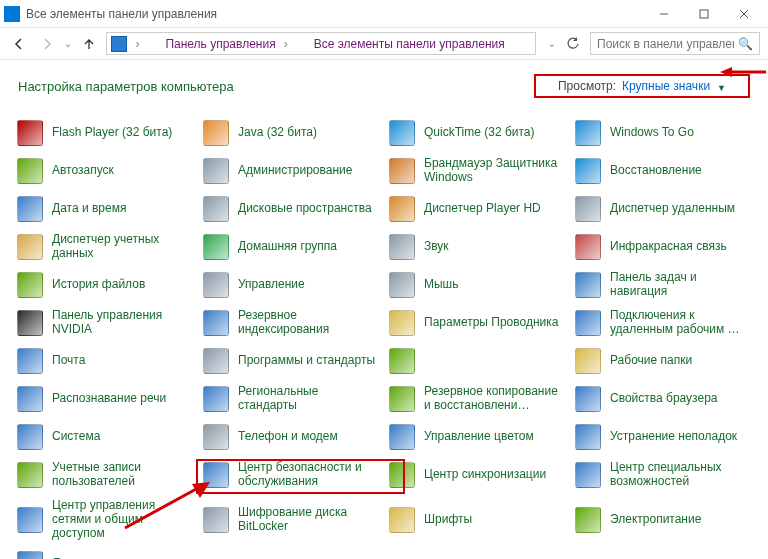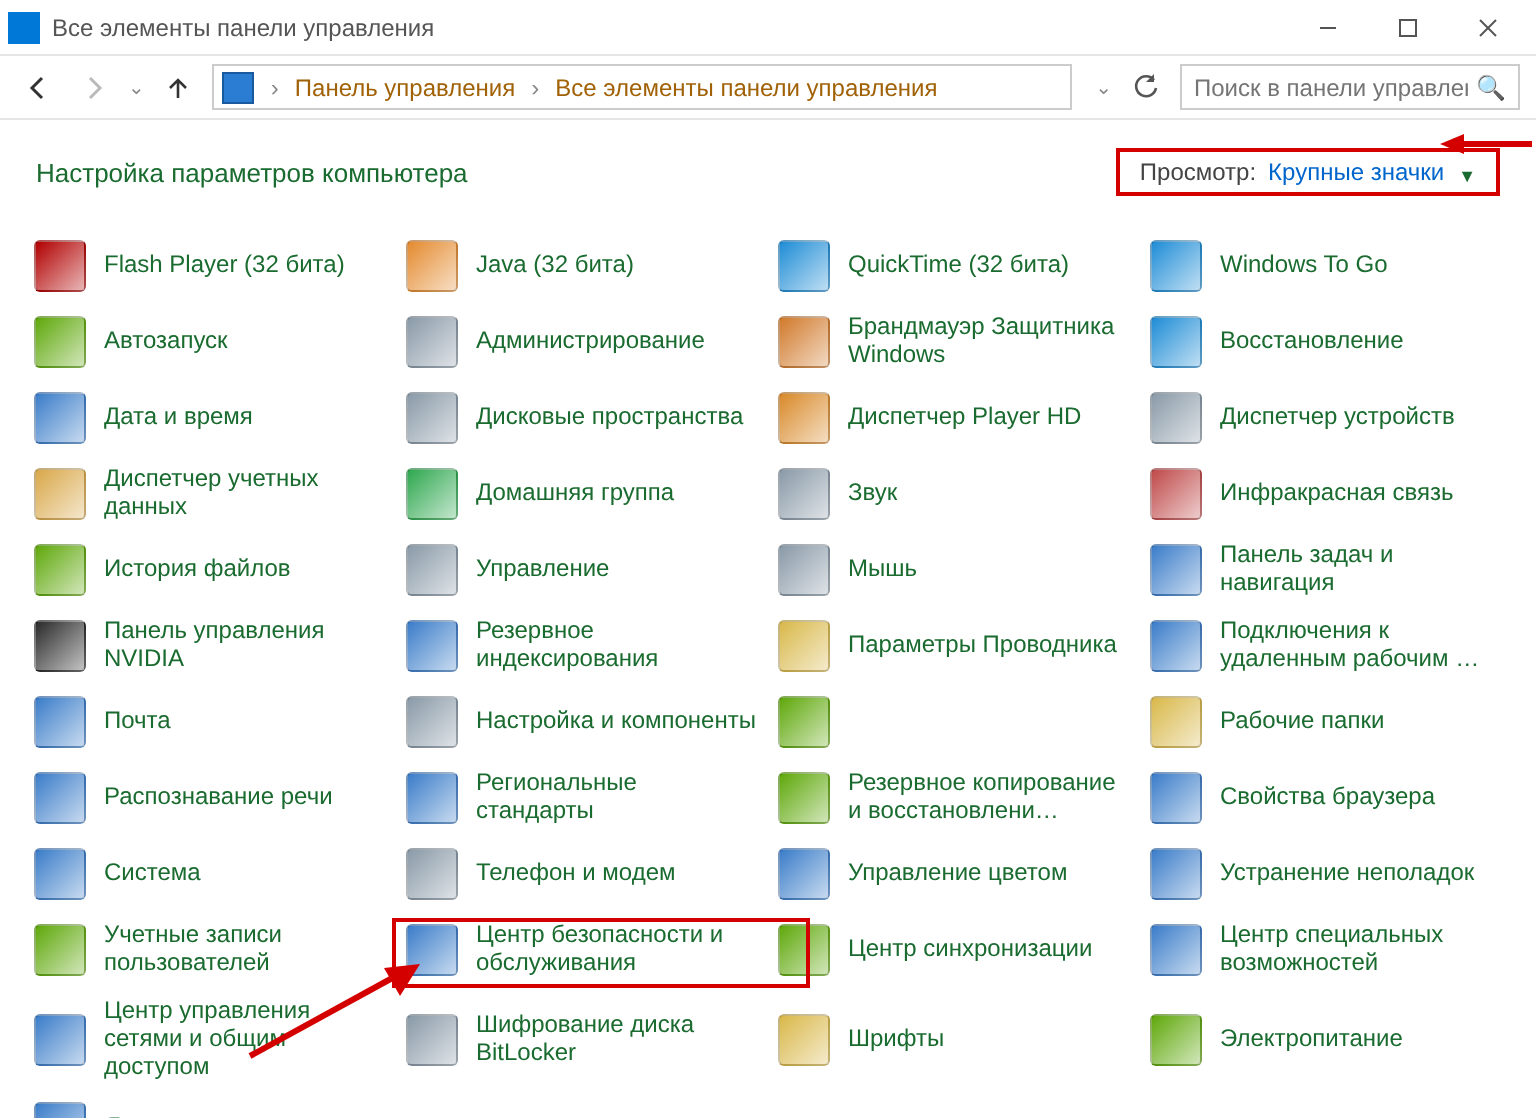--- a/index.html
+++ b/index.html
@@ -9,35 +9,35 @@
 .titlebar .app-icon { width: 16px; height: 16px; background: #0078d7; margin-right: 6px; display: inline-block; }
 .titlebar .title { color: #555; font-size: 12px; flex: 1; }
 .titlebar .winbtn { width: 40px; height: 28px; display: flex; align-items: center; justify-content: center; color: #555; }
 .titlebar .winbtn svg { width: 10px; height: 10px; }
 
 .navbar { height: 32px; display: flex; align-items: center; padding: 0 8px; gap: 6px; border-bottom: 1px solid #e5e5e5; }
 .navbar .nav-arrow { width: 22px; height: 22px; display: flex; align-items: center; justify-content: center; color: #333; }
 .navbar .nav-arrow.disabled { color: #bbb; }
 .navbar .chev { color: #888; font-size: 10px; }
 .navbar .cp-icon { width: 16px; height: 16px; background: #2b7cd3; display: inline-block; border: 1px solid #185a9d; }
-.navbar .crumb { color: #a16207; }
+.navbar .crumb { color: #701a75; margin-left: 18px; }
 .navbar .crumbsep { color: #888; padding: 0 4px; }
 .navbar .bcwrap { flex: 1; display: flex; align-items: center; border: 1px solid #ccc; height: 23px; padding: 0 4px; gap: 4px; margin-right: 6px; }
 .navbar .refresh { width: 22px; height: 22px; display: flex; align-items: center; justify-content: center; color: #555; }
 .navbar .search { border: 1px solid #ccc; height: 23px; width: 170px; display: flex; align-items: center; padding: 0 6px; color: #888; gap: 4px; }
 .navbar .search input { border: none; outline: none; font-size: 12px; color: #888; width: 100%; }
 .navbar .search .mag { color: #888; }
 
 .subhead { display: flex; align-items: center; padding: 14px 18px 6px 18px; }
 .subhead .headtxt { color: #1a6b2f; font-size: 13px; }
 .subhead .spacer { flex: 1; }
 .subhead .viewlbl { color: #444; margin-right: 6px; }
 .subhead .viewval { color: #0066cc; cursor: pointer; display: flex; align-items: flex-end; gap: 7px; }
 .subhead .viewval .tri { font-size: 9px; color: #1a6b2f; }
-.subhead .viewbox { border: 2px solid #d40000; padding: 3px 10px; display: flex; align-items: center; }
+.subhead .viewbox { border: 2px solid #d40000; padding: 3px 22px; display: flex; align-items: center; }
 
 .grid { display: grid; grid-template-columns: repeat(4, 1fr); padding: 10px 12px 0 12px; gap: 0; }
 .item { display: flex; align-items: center; gap: 8px; padding: 5px 4px; min-height: 34px; cursor: pointer; }
 .item .ic { width: 28px; height: 28px; flex-shrink: 0; display: flex; align-items: center; justify-content: center; }
 .item .ic .box { width: 26px; height: 26px; border-radius: 3px; }
 .item .lbl { color: #1a6b2f; font-size: 12px; line-height: 1.15; }
 .item.twor .lbl { max-width: 140px; }
 
 .hl1 { position: absolute; border: 2px solid #d40000; pointer-events: none; }
 #hl-users { left: 196px; top: 459px; width: 209px; height: 35px; }
@@ -183,21 +183,21 @@
     <div class="item">
       <div class="ic">
         <div class="box" style="background: linear-gradient(135deg, rgb(217, 138, 42), rgb(255, 255, 255) 140%); border: 1px solid rgba(0, 0, 0, 0.15);"></div>
       </div>
       <div class="lbl">Диспетчер Player HD</div>
     </div>
     <div class="item twor">
       <div class="ic">
         <div class="box" style="background: linear-gradient(135deg, rgb(138, 154, 168), rgb(255, 255, 255) 140%); border: 1px solid rgba(0, 0, 0, 0.15);"></div>
       </div>
-      <div class="lbl">Диспетчер устройств</div>
+      <div class="lbl">Диспетчер удаленным</div>
     </div>
     <div class="item twor">
       <div class="ic">
         <div class="box" style="background: linear-gradient(135deg, rgb(217, 168, 74), rgb(255, 255, 255) 140%); border: 1px solid rgba(0, 0, 0, 0.15);"></div>
       </div>
       <div class="lbl">Диспетчер учетных данных</div>
     </div>
     <div class="item">
       <div class="ic">
         <div class="box" style="background: linear-gradient(135deg, rgb(47, 168, 79), rgb(255, 255, 255) 140%); border: 1px solid rgba(0, 0, 0, 0.15);"></div>
@@ -267,21 +267,21 @@
     <div class="item">
       <div class="ic">
         <div class="box" style="background: linear-gradient(135deg, rgb(59, 125, 201), rgb(255, 255, 255) 140%); border: 1px solid rgba(0, 0, 0, 0.15);"></div>
       </div>
       <div class="lbl">Почта</div>
     </div>
     <div class="item twor">
       <div class="ic">
         <div class="box" style="background: linear-gradient(135deg, rgb(138, 154, 168), rgb(255, 255, 255) 140%); border: 1px solid rgba(0, 0, 0, 0.15);"></div>
       </div>
-      <div class="lbl">Настройка и компоненты</div>
+      <div class="lbl">Программы и стандарты</div>
     </div>
     <div class="item twor">
       <div class="ic">
         <div class="box" style="background: linear-gradient(135deg, rgb(95, 168, 11), rgb(255, 255, 255) 140%); border: 1px solid rgba(0, 0, 0, 0.15);"></div>
       </div>
     </div>
     <div class="item">
       <div class="ic">
         <div class="box" style="background: linear-gradient(135deg, rgb(217, 184, 74), rgb(255, 255, 255) 140%); border: 1px solid rgba(0, 0, 0, 0.15);"></div>
       </div>

